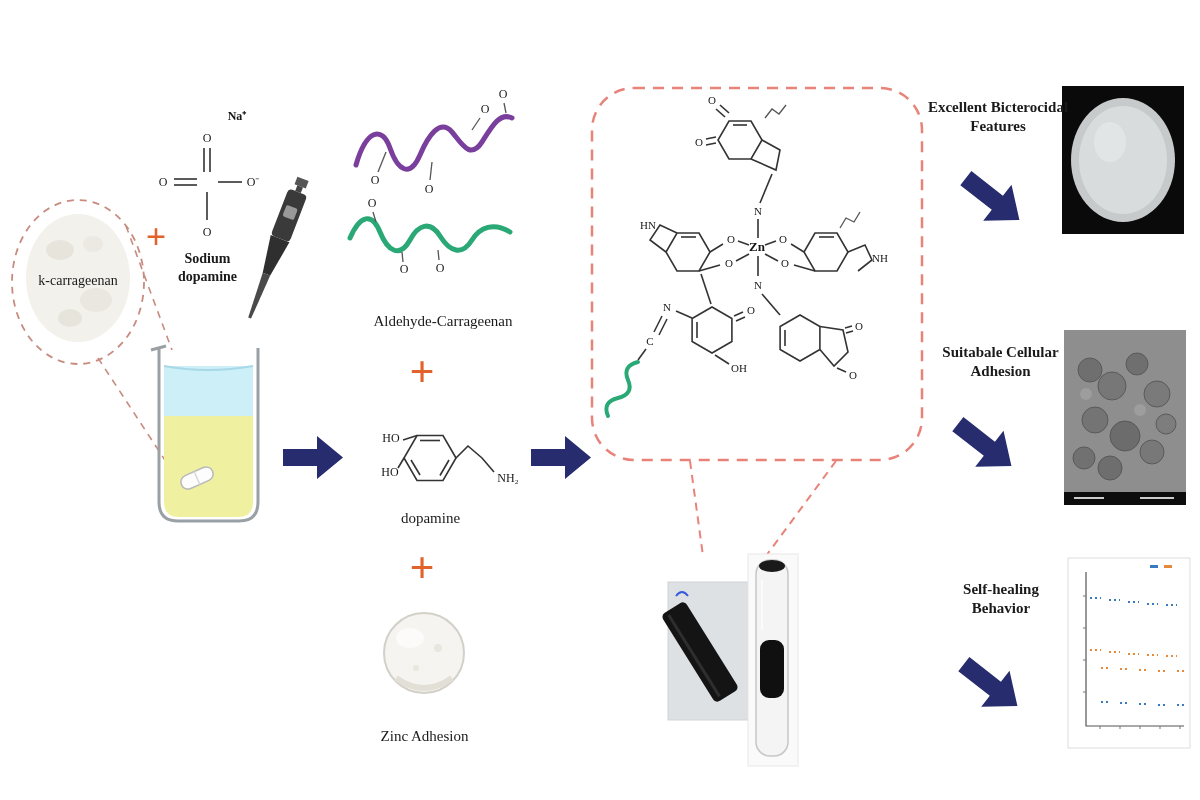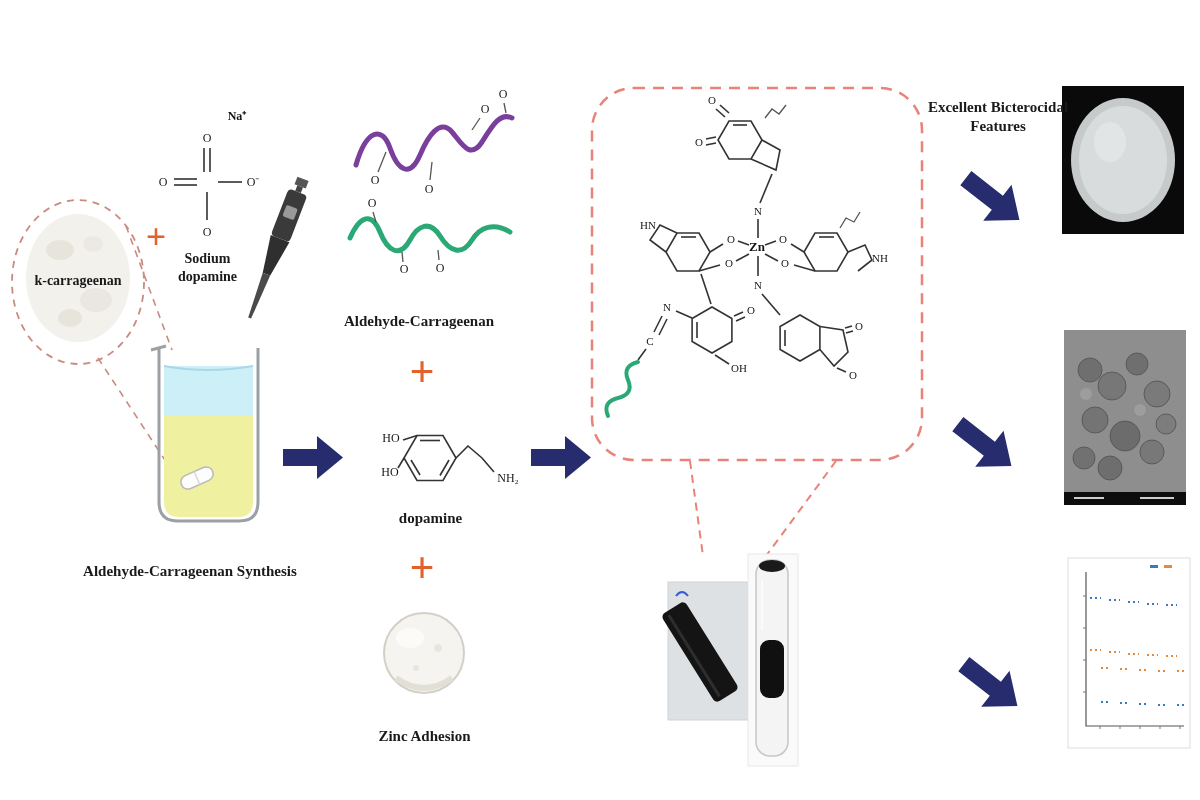--- a/index.html
+++ b/index.html
@@ -1,19 +1,19 @@
 <!DOCTYPE html>
 <html><head>
 <meta charset="utf-8">
 <style>
   html,body{margin:0;padding:0;background:#ffffff;}
   #canvas{position:relative;width:1200px;height:800px;background:#ffffff;overflow:hidden;
           font-family:"Liberation Serif",serif;color:#1a1a1a;}
   #art{position:absolute;left:0;top:0;}
-  .lbl{position:absolute;text-align:center;line-height:1.25;font-weight:bold;}
+  .lbl{position:absolute;text-align:center;line-height:1.25;}
   .lbl-sm{font-size:14px;font-weight:600;}
   .lbl-md{font-size:15px;}
   .lbl-bold{font-size:15px;font-weight:700;}
   .plus{position:absolute;text-align:center;color:#e2622b;font-weight:700;
         font-family:"Liberation Serif",serif;}
   .plus-sm{font-size:36px;}
   .plus-lg{font-size:44px;}
   .atom{font-family:"Liberation Serif",serif;font-size:11px;fill:#161616;}
   .atom12{font-family:"Liberation Serif",serif;font-size:12px;fill:#161616;}
   .atom-zn{font-family:"Liberation Serif",serif;font-size:13px;font-weight:bold;fill:#161616;}
@@ -303,32 +303,39 @@
 
 <div class="lbl lbl-md" style="left:14px;top:272px;width:128px;font-size:14px;">k-carrageenan</div>
 
 <div class="plus plus-sm" style="left:136px;top:216px;width:40px;">+</div>
 
 <div class="lbl lbl-sm" style="left:165px;top:250px;width:85px;">
   <div>Sodium</div>
   <div>dopamine</div>
 </div>
 
-<div class="lbl lbl-md" style="left:55px;top:562px;width:270px;">Aldehyde-Carrageenan Synthesis</div>
-
-<div class="lbl lbl-md" style="left:324px;top:312px;width:190px;">Aldehyde-Carrageenan</div>
+
+<div class="lbl lbl-md" style="left:348px;top:312px;width:190px;">Aldehyde-Carrageenan</div>
 
 <div class="plus plus-lg" style="left:400px;top:346px;width:44px;">+</div>
 
 <div class="lbl lbl-md" style="left:383px;top:509px;width:95px;text-align:center;">dopamine</div>
 
 <div class="plus plus-lg" style="left:400px;top:542px;width:44px;">+</div>
 
 <div class="lbl lbl-md" style="left:372px;top:727px;width:105px;">Zinc Adhesion</div>
 
 <div class="lbl lbl-bold" style="left:918px;top:98px;width:160px;">
   <div>Excellent Bicterocidal</div>
   <div>Features</div>
 </div>
 
-
+<div class="lbl lbl-bold" style="left:928px;top:343px;width:145px;">
+  <div>Suitabale Cellular</div>
+  <div>Adhesion</div>
+</div>
+
+<div class="lbl lbl-bold" style="left:942px;top:580px;width:118px;">
+  <div>Self-healing</div>
+  <div>Behavior</div>
+</div>
 
 </div>
 
 </body></html>

